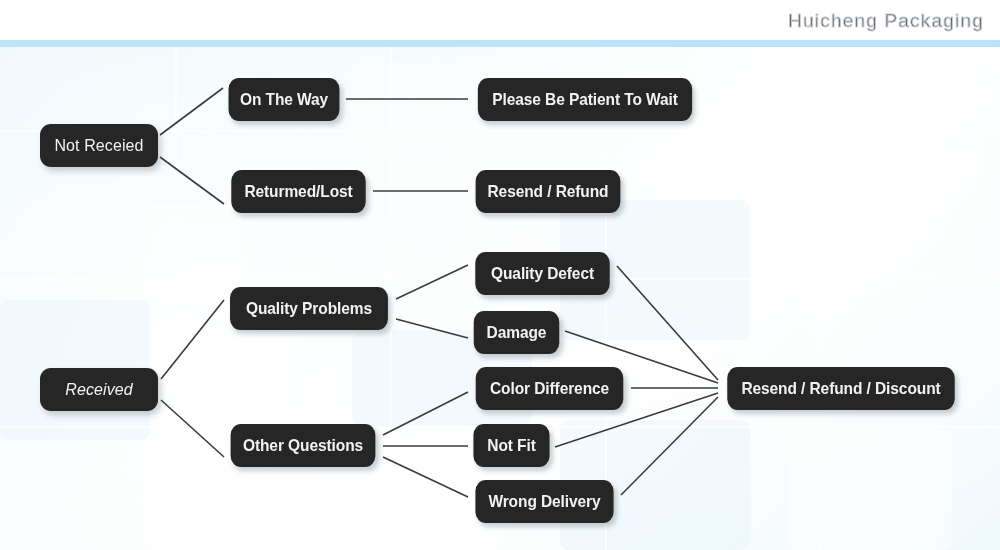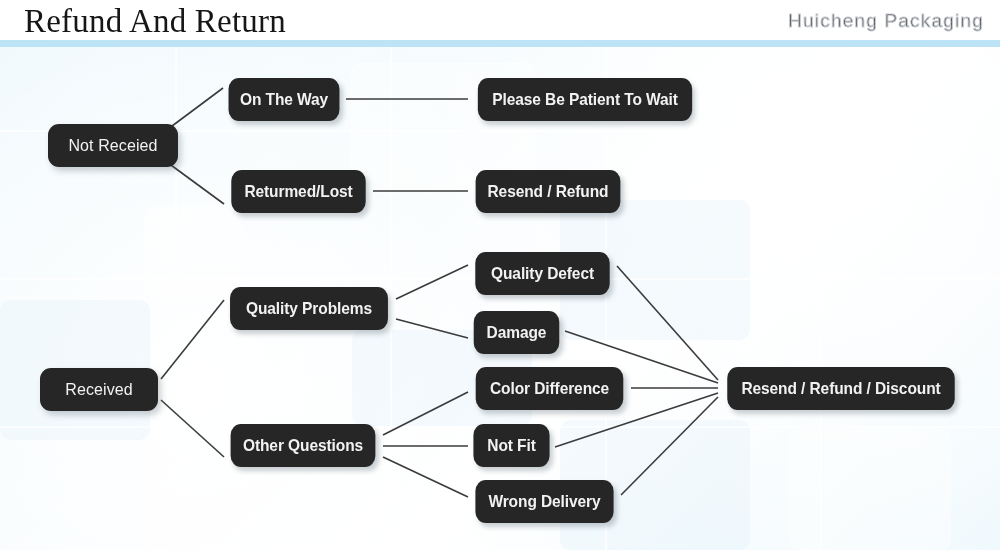--- a/index.html
+++ b/index.html
@@ -147,21 +147,20 @@
     <div class="tile" style="left:760px;top:60px;width:168px;height:118px;"></div>
     <div class="tile dim" style="left:0px;top:300px;width:150px;height:140px;"></div>
     <div class="tile" style="left:146px;top:440px;width:200px;height:110px;"></div>
     <div class="tile dim" style="left:560px;top:420px;width:190px;height:130px;"></div>
     <div class="tile" style="left:790px;top:430px;width:160px;height:120px;"></div>
     <div class="tile dim" style="left:352px;top:330px;width:180px;height:96px;"></div>
   </div>
   <div id="bg-grid"></div>
 
   <div id="header">
-    <div id="title">Refund And Return</div>
     <div id="brand">Huicheng Packaging</div>
     <div id="header-rule"></div>
   </div>
 
   <svg id="connectors" viewBox="0 0 1000 550" width="1000" height="550">
       <line x1="160" y1="135" x2="223" y2="88" stroke="#3b3b3b"></line>
       <line x1="160" y1="157" x2="224" y2="204" stroke="#3b3b3b"></line>
       <line x1="346" y1="99" x2="468" y2="99" stroke="#3b3b3b"></line>
       <line x1="373" y1="191" x2="468" y2="191" stroke="#3b3b3b"></line>
       <line x1="161" y1="379" x2="224" y2="300" stroke="#3b3b3b"></line>
@@ -172,36 +171,36 @@
       <line x1="383" y1="446" x2="468" y2="446" stroke="#3b3b3b"></line>
       <line x1="383" y1="457" x2="468" y2="497" stroke="#3b3b3b"></line>
       <line x1="617" y1="266" x2="718" y2="380" stroke="#3b3b3b"></line>
       <line x1="565" y1="331" x2="718" y2="383" stroke="#3b3b3b"></line>
       <line x1="631" y1="388" x2="718" y2="388" stroke="#3b3b3b"></line>
       <line x1="555" y1="447" x2="718" y2="393" stroke="#3b3b3b"></line>
       <line x1="621" y1="495" x2="718" y2="397" stroke="#3b3b3b"></line>
     </svg>
 
   <div id="nodes">
-      <div class="node plain" style="left: 48px; top: 124px; width: 130px; height: 43px; background: rgb(38, 38, 38); color: rgb(242, 242, 242);">
+      <div class="node plain" style="left: 40px; top: 124px; width: 118px; height: 43px; background: rgb(38, 38, 38); color: rgb(242, 242, 242);">
         <span>Not Receied</span>
       </div>
       <div class="node" style="left: 225px; top: 78px; width: 118px; height: 43px; background: rgb(38, 38, 38); color: rgb(242, 242, 242);">
         <span>On The Way</span>
       </div>
       <div class="node" style="left: 227px; top: 170px; width: 143px; height: 43px; background: rgb(38, 38, 38); color: rgb(242, 242, 242);">
         <span>Returmed/Lost</span>
       </div>
       <div class="node" style="left: 471px; top: 78px; width: 228px; height: 43px; background: rgb(38, 38, 38); color: rgb(242, 242, 242);">
         <span>Please Be Patient To Wait</span>
       </div>
       <div class="node" style="left: 471px; top: 170px; width: 154px; height: 43px; background: rgb(38, 38, 38); color: rgb(242, 242, 242);">
         <span>Resend / Refund</span>
       </div>
-      <div class="node plain" style="left: 40px; top: 368px; width: 118px; height: 43px; background: rgb(38, 38, 38); color: rgb(242, 242, 242);">
+      <div class="node plain" style="left: 40px; top: 368px; width: 118px; height: 43px; background: rgb(38, 38, 38); color: rgb(242, 242, 242); font-style: italic;">
         <span>Received</span>
       </div>
       <div class="node" style="left: 225px; top: 287px; width: 168px; height: 43px; background: rgb(38, 38, 38); color: rgb(242, 242, 242);">
         <span>Quality Problems</span>
       </div>
       <div class="node" style="left: 226px; top: 424px; width: 154px; height: 43px; background: rgb(38, 38, 38); color: rgb(242, 242, 242);">
         <span>Other Questions</span>
       </div>
       <div class="node" style="left: 471px; top: 252px; width: 143px; height: 43px; background: rgb(38, 38, 38); color: rgb(242, 242, 242);">
         <span>Quality Defect</span>

